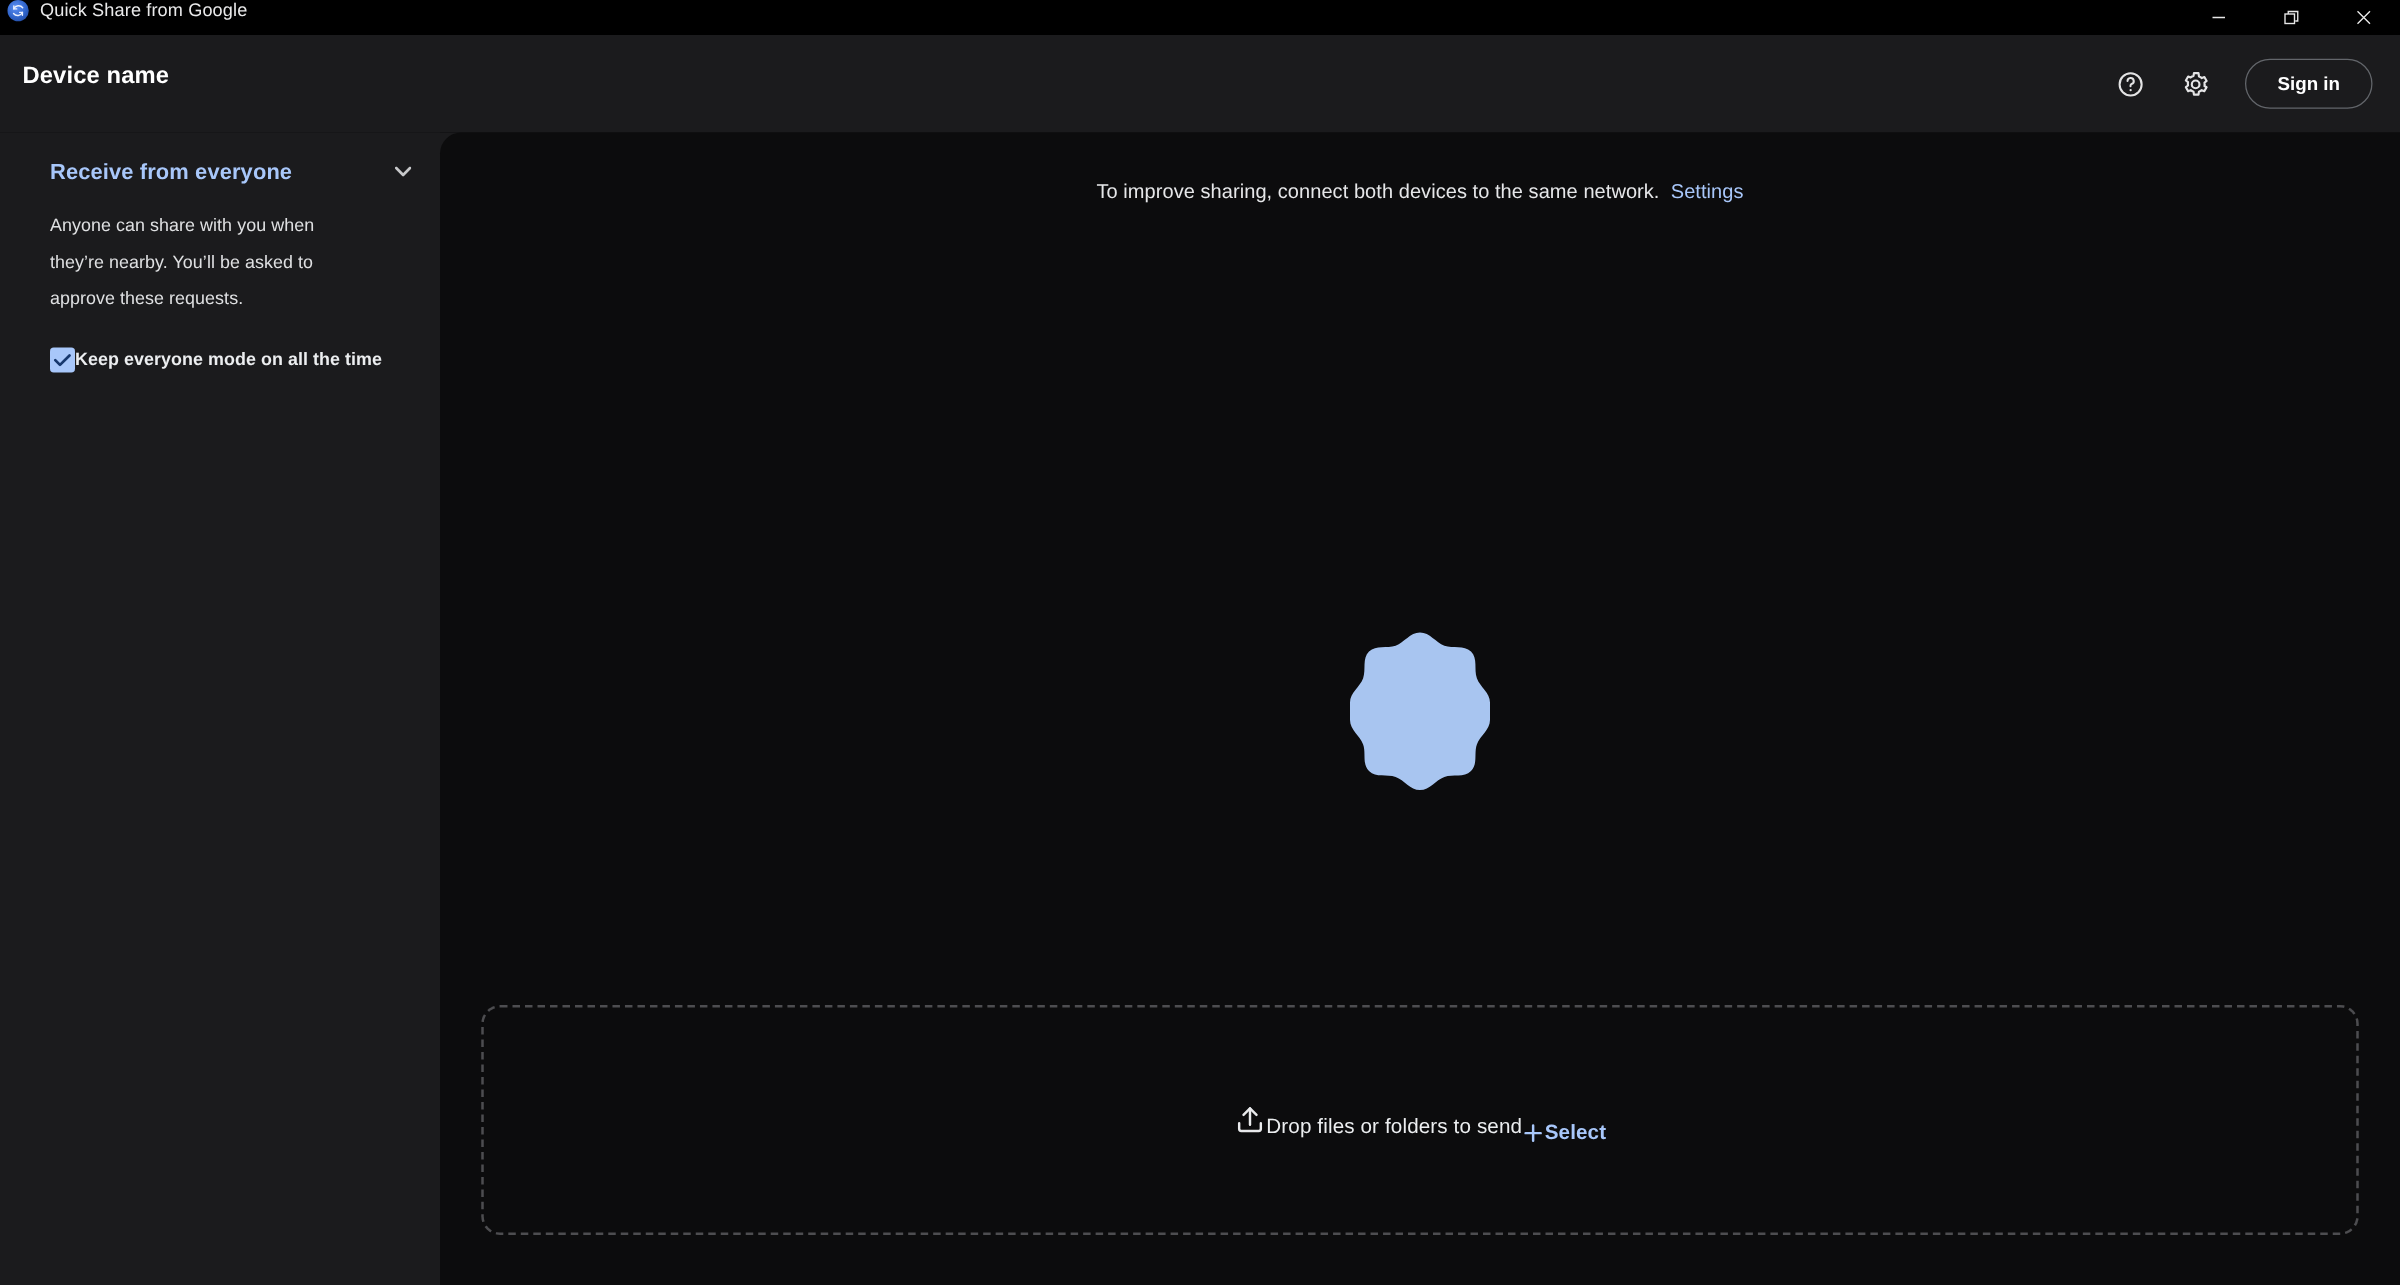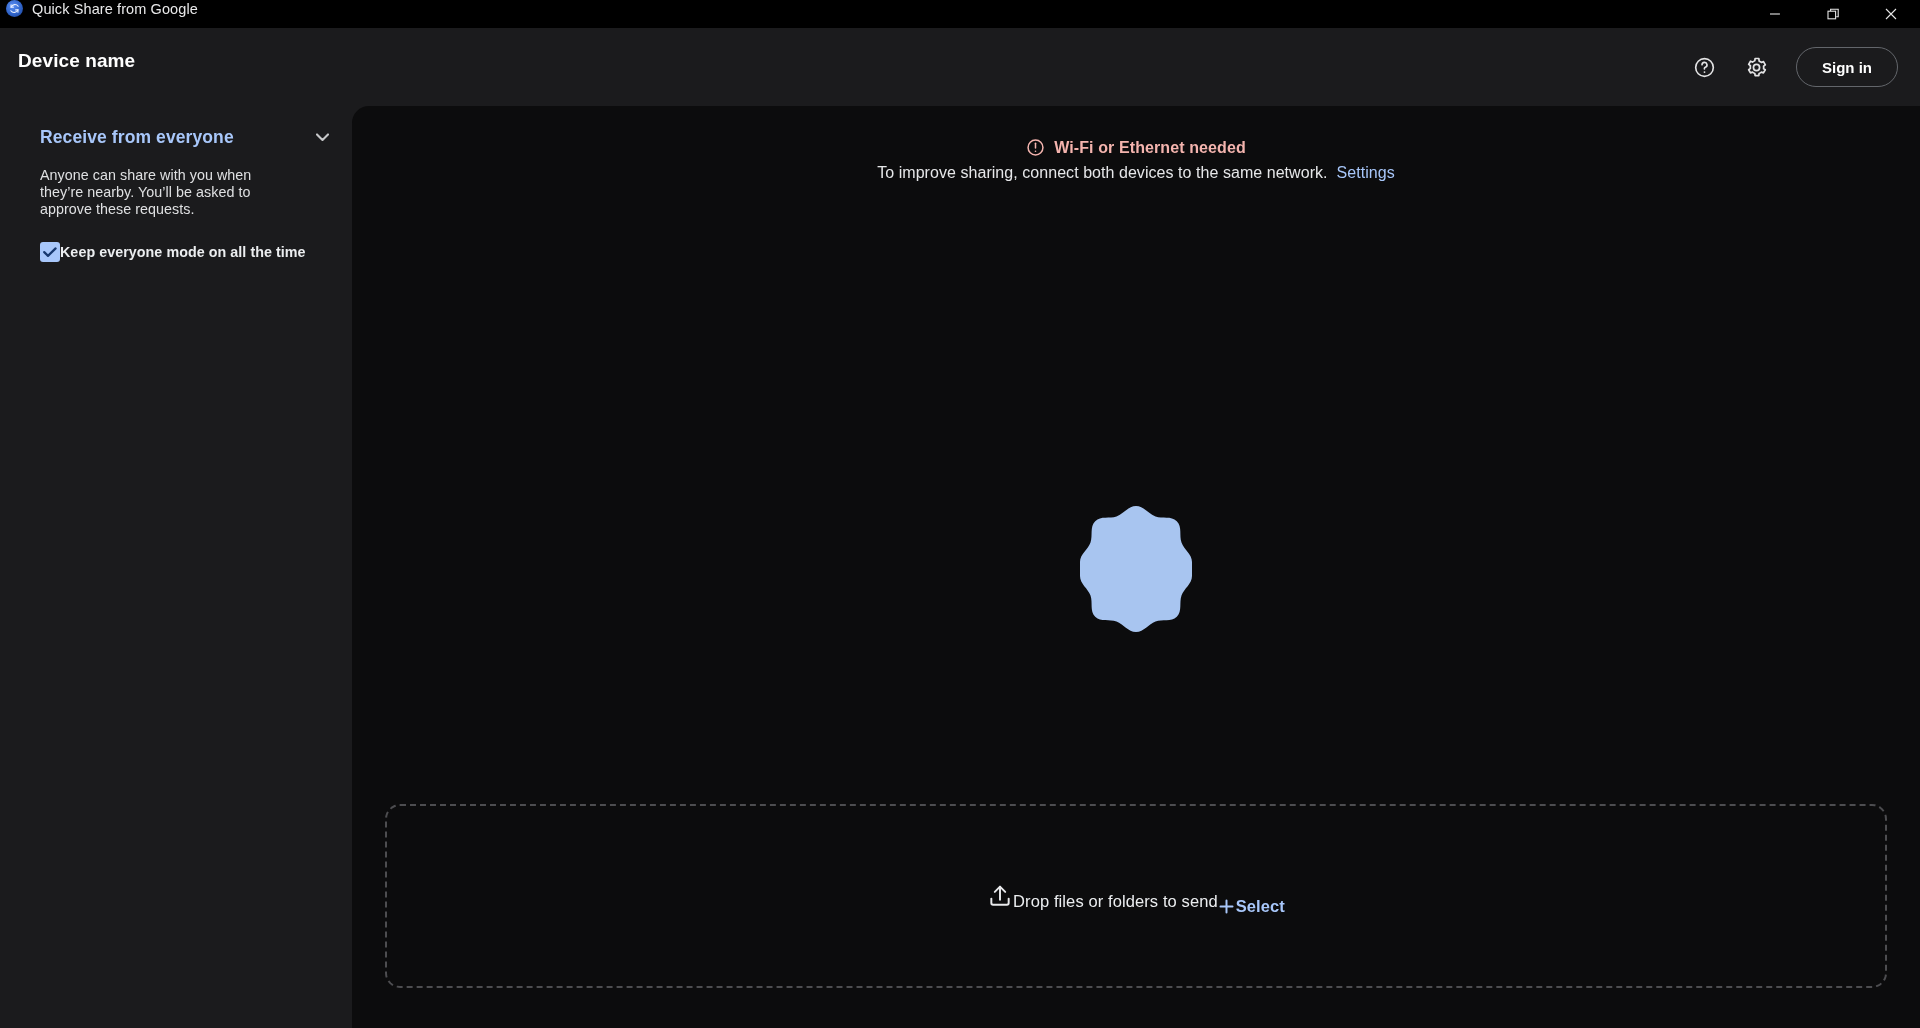--- a/index.html
+++ b/index.html
@@ -139,21 +139,21 @@
   }
   .chevron {
     width: 16px; height: 16px;
     color: #c7c8ca;
     display:flex; align-items:center; justify-content:center;
   }
   .chevron svg { display:block; }
   .mode-desc {
     color: #dfe0e2;
     font-size: 14.3px;
-    line-height: 17px;
+    line-height: 29px;
     padding: 13px 62px 0 40px;
     letter-spacing: .05px;
   }
   .keep-row {
     display: flex;
     align-items: center;
     padding: 24px 0 0 40px;
     cursor: pointer;
   }
   .checkbox {
@@ -342,30 +342,20 @@
             </svg>
         </span>
       </span>
       <span class="keep-label">Keep everyone mode on all the time</span>
     </div>
   </div>
 
   <div class="main-panel">
 
     <div class="notice">
-      <div class="notice-line1">
-        <span class="warn-icon">
-          <svg width="19" height="19" viewBox="0 0 24 24" fill="none" stroke="#f4b4ae" stroke-width="1.9">
-            <circle cx="12" cy="12" r="9.4"></circle>
-            <path d="M12 6.6v6.1" stroke-linecap="round"></path>
-            <circle cx="12" cy="16.7" r="1.05" fill="#f4b4ae" stroke="none"></circle>
-          </svg>
-        </span>
-        <span>Wi-Fi or Ethernet needed</span>
-      </div>
       <div class="notice-line2">
         <span>To improve sharing, connect both devices to the same network.</span>
         <span>&nbsp;</span><a class="settings-link" href="#">Settings</a>
       </div>
     </div>
 
     <div class="blob-wrap">
       <svg width="136" height="136" viewBox="0 0 136 136">
         <path fill="#a8c5f0" d="
           M68 5

